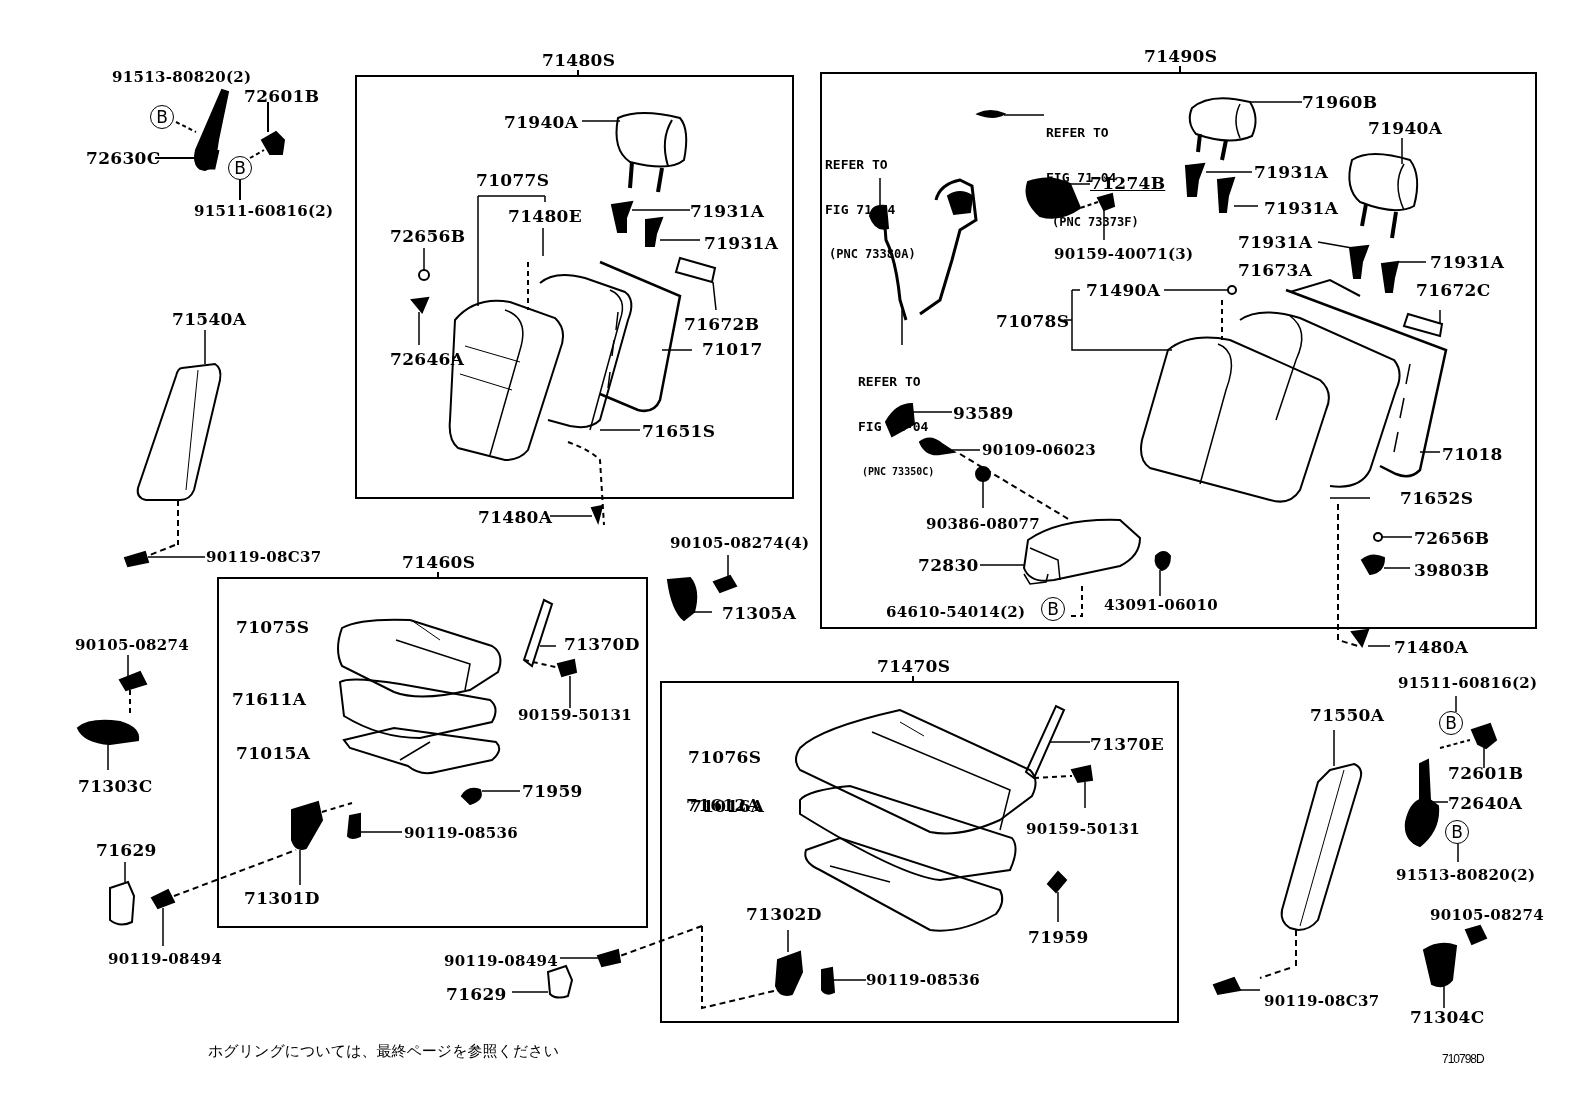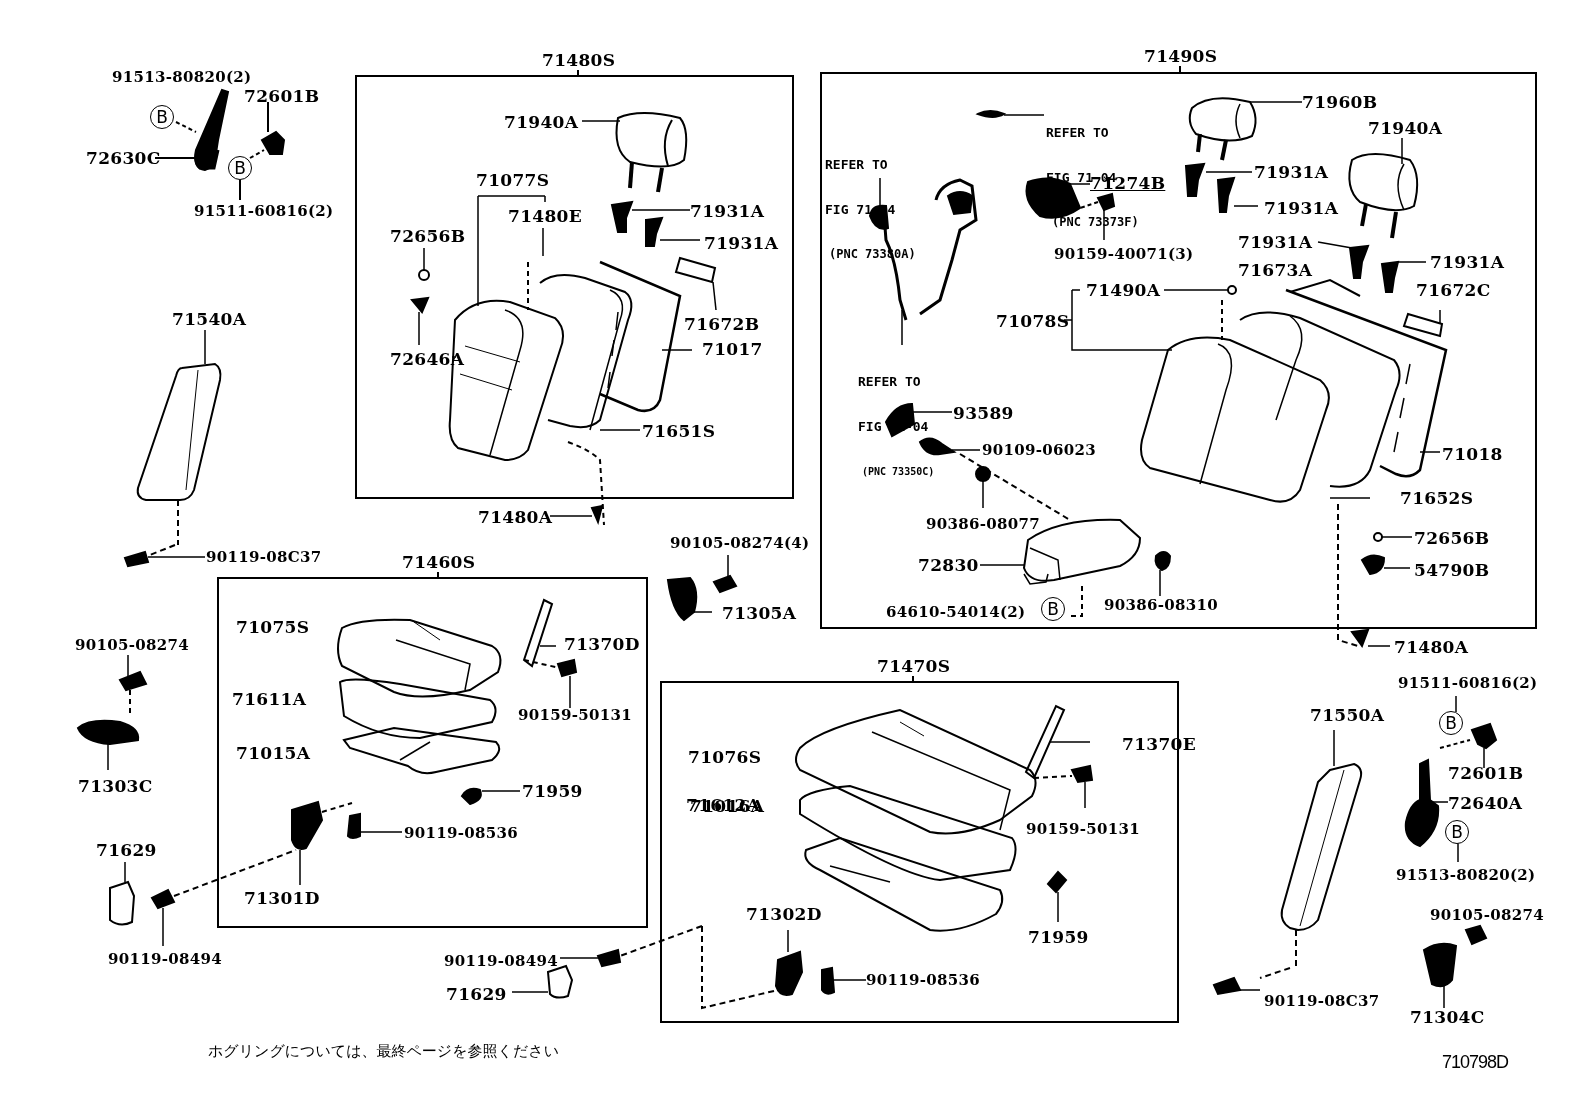--- a/index.html
+++ b/index.html
@@ -4,21 +4,21 @@
 <style>
   html, body { margin: 0; padding: 0; background: #ffffff; }
   body { width: 1592px; height: 1099px; position: relative; overflow: hidden;
          font-family: "DejaVu Serif", serif; color: #000; }
   .lbl { position: absolute; font-family: "DejaVu Serif", serif; font-weight: bold;
          font-size: 17px; letter-spacing: 0.3px; white-space: nowrap; line-height: 1; }
   .lbl.sm { font-size: 15px; }
   .ref { position: absolute; font-family: "DejaVu Sans Mono", monospace; font-weight: bold;
          font-size: 13px; line-height: 15px; white-space: pre; }
   .note { position: absolute; font-family: "DejaVu Sans", sans-serif; font-size: 15px; white-space: nowrap; }
-  .figid { position: absolute; font-family: "Liberation Sans", sans-serif; font-size: 18px; letter-spacing: -1px; }
+  .figid { position: absolute; font-family: "Liberation Sans", sans-serif; font-size: 12px; letter-spacing: -1px; }
   .bmark { position: absolute; width: 22px; height: 22px; border: 1.5px solid #000; border-radius: 50%;
            font-family: "DejaVu Sans", sans-serif; font-size: 17px; text-align: center; line-height: 22px; background: #fff; }
   svg#art { position: absolute; left: 0; top: 0; }
   .box { position: absolute; border: 2px solid #000; }
 </style>
 </head>
 <body>
 
 <div class="box" style="left:355px;top:75px;width:435px;height:420px;"></div>
 <div class="box" style="left:820px;top:72px;width:713px;height:553px;"></div>
@@ -331,21 +331,21 @@
 <span class="lbl sm" style="left:108px;top:952px;">90119-08494</span>
 
 <span class="lbl sm" style="left:444px;top:954px;">90119-08494</span>
 <span class="lbl" style="left:446px;top:986px;">71629</span>
 
 <span class="lbl" style="left:688px;top:749px;">71076S</span>
 <span class="lbl" style="left:686px;top:797px;">71612A</span>
 <span class="lbl" style="left:690px;top:798px;">71016A</span>
 <span class="lbl" style="left:746px;top:906px;">71302D</span>
 <span class="lbl sm" style="left:866px;top:973px;">90119-08536</span>
-<span class="lbl" style="left:1090px;top:736px;margin-left:32px;">71370E</span>
+<span class="lbl" style="left:1090px;top:736px;">71370E</span>
 <span class="lbl sm" style="left:1026px;top:822px;">90159-50131</span>
 <span class="lbl" style="left:1028px;top:929px;">71959</span>
 
 <span class="lbl" style="left:1302px;top:94px;">71960B</span>
 <span class="lbl" style="left:1368px;top:120px;">71940A</span>
 <span class="lbl" style="left:1090px;top:175px;text-decoration:underline;">71274B</span>
 <span class="lbl sm" style="left:1054px;top:247px;">90159-40071(3)</span>
 <span class="lbl" style="left:1254px;top:164px;">71931A</span>
 <span class="lbl" style="left:1264px;top:200px;">71931A</span>
 <span class="lbl" style="left:1238px;top:234px;">71931A</span>
@@ -354,23 +354,23 @@
 <span class="lbl" style="left:1416px;top:282px;">71672C</span>
 <span class="lbl" style="left:1086px;top:282px;">71490A</span>
 <span class="lbl" style="left:996px;top:313px;">71078S</span>
 <span class="lbl" style="left:953px;top:405px;">93589</span>
 <span class="lbl sm" style="left:982px;top:443px;">90109-06023</span>
 <span class="lbl" style="left:1442px;top:446px;">71018</span>
 <span class="lbl" style="left:1400px;top:490px;">71652S</span>
 <span class="lbl sm" style="left:926px;top:517px;">90386-08077</span>
 <span class="lbl" style="left:918px;top:557px;">72830</span>
 <span class="lbl sm" style="left:886px;top:605px;">64610-54014(2)</span>
-<span class="lbl sm" style="left:1104px;top:598px;">90386-08310</span>
+<span class="lbl sm" style="left:1104px;top:598px;">43091-06010</span>
 <span class="lbl" style="left:1414px;top:530px;">72656B</span>
-<span class="lbl" style="left:1414px;top:562px;">54790B</span>
+<span class="lbl" style="left:1414px;top:562px;">39803B</span>
 <span class="lbl" style="left:1394px;top:639px;">71480A</span>
 
 <span class="lbl sm" style="left:1398px;top:676px;">91511-60816(2)</span>
 <span class="lbl" style="left:1310px;top:707px;">71550A</span>
 <span class="lbl" style="left:1448px;top:765px;">72601B</span>
 <span class="lbl" style="left:1448px;top:795px;">72640A</span>
 <span class="lbl sm" style="left:1396px;top:868px;">91513-80820(2)</span>
 <span class="lbl sm" style="left:1430px;top:908px;">90105-08274</span>
 <span class="lbl sm" style="left:1264px;top:994px;">90119-08C37</span>
 <span class="lbl" style="left:1410px;top:1009px;">71304C</span>

